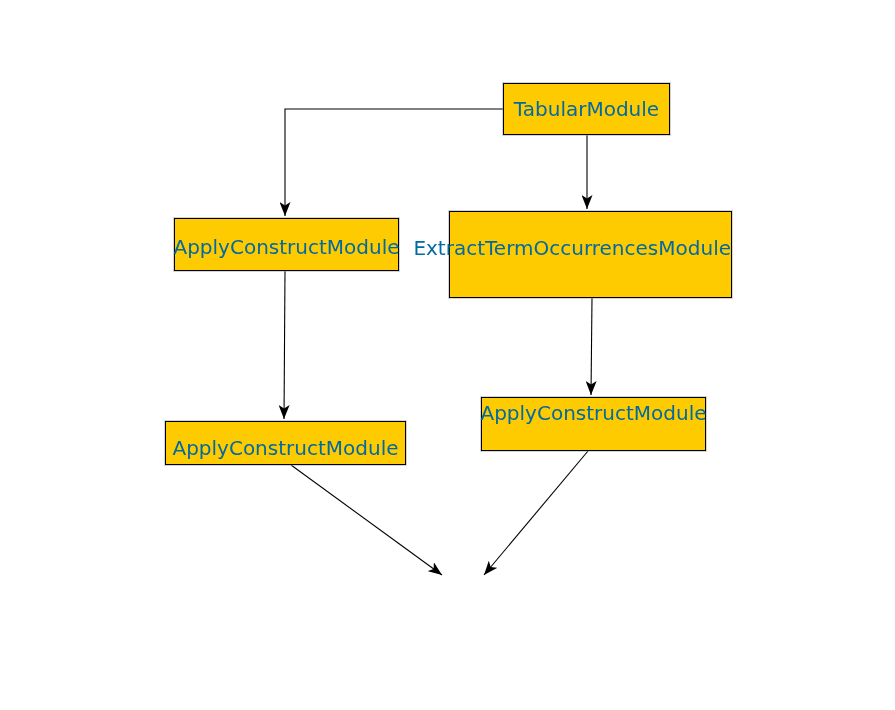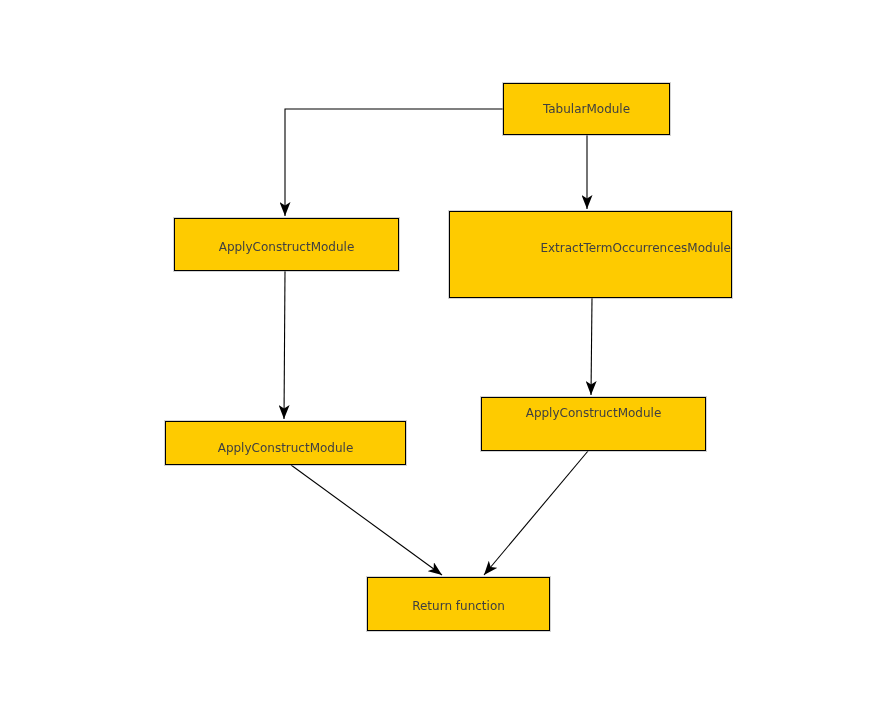--- a/index.html
+++ b/index.html
@@ -32,22 +32,22 @@
     position: absolute;
     box-sizing: border-box;
     border: 1.6px solid #000000;
     display: flex;
     align-items: center;
     justify-content: center;
     box-shadow: 0 0 0 1px rgba(160,160,160,0.45);
     cursor: default;
   }
   .node span {
-    font-size: 12px;
-    color: #404040;
+    font-size: 20px;
+    color: #0369a1;
     white-space: nowrap;
     line-height: 1;
   }
 </style>
 </head>
 <body>
 
 <div id="canvas">
 
   <svg id="edges" xmlns="http://www.w3.org/2000/svg">
@@ -77,17 +77,14 @@
   </div>
 
   <div class="node" style="left: 481px; top: 397px; width: 225px; height: 54px; background: rgb(254, 203, 0); border-color: rgb(0, 0, 0);">
     <span style="transform: translateY(-11px);">ApplyConstructModule</span>
   </div>
 
   <div class="node" style="left: 165px; top: 421px; width: 241px; height: 44px; background: rgb(254, 203, 0); border-color: rgb(0, 0, 0);">
     <span style="transform: translateY(5px);">ApplyConstructModule</span>
   </div>
 
-  <div class="node" style="left: 367px; top: 577px; width: 183px; height: 54px; background: rgb(254, 203, 0); border-color: rgb(0, 0, 0);">
-    <span style="transform: translateY(2px);">Return function</span>
-  </div>
 
 </div>
 
 </body></html>

